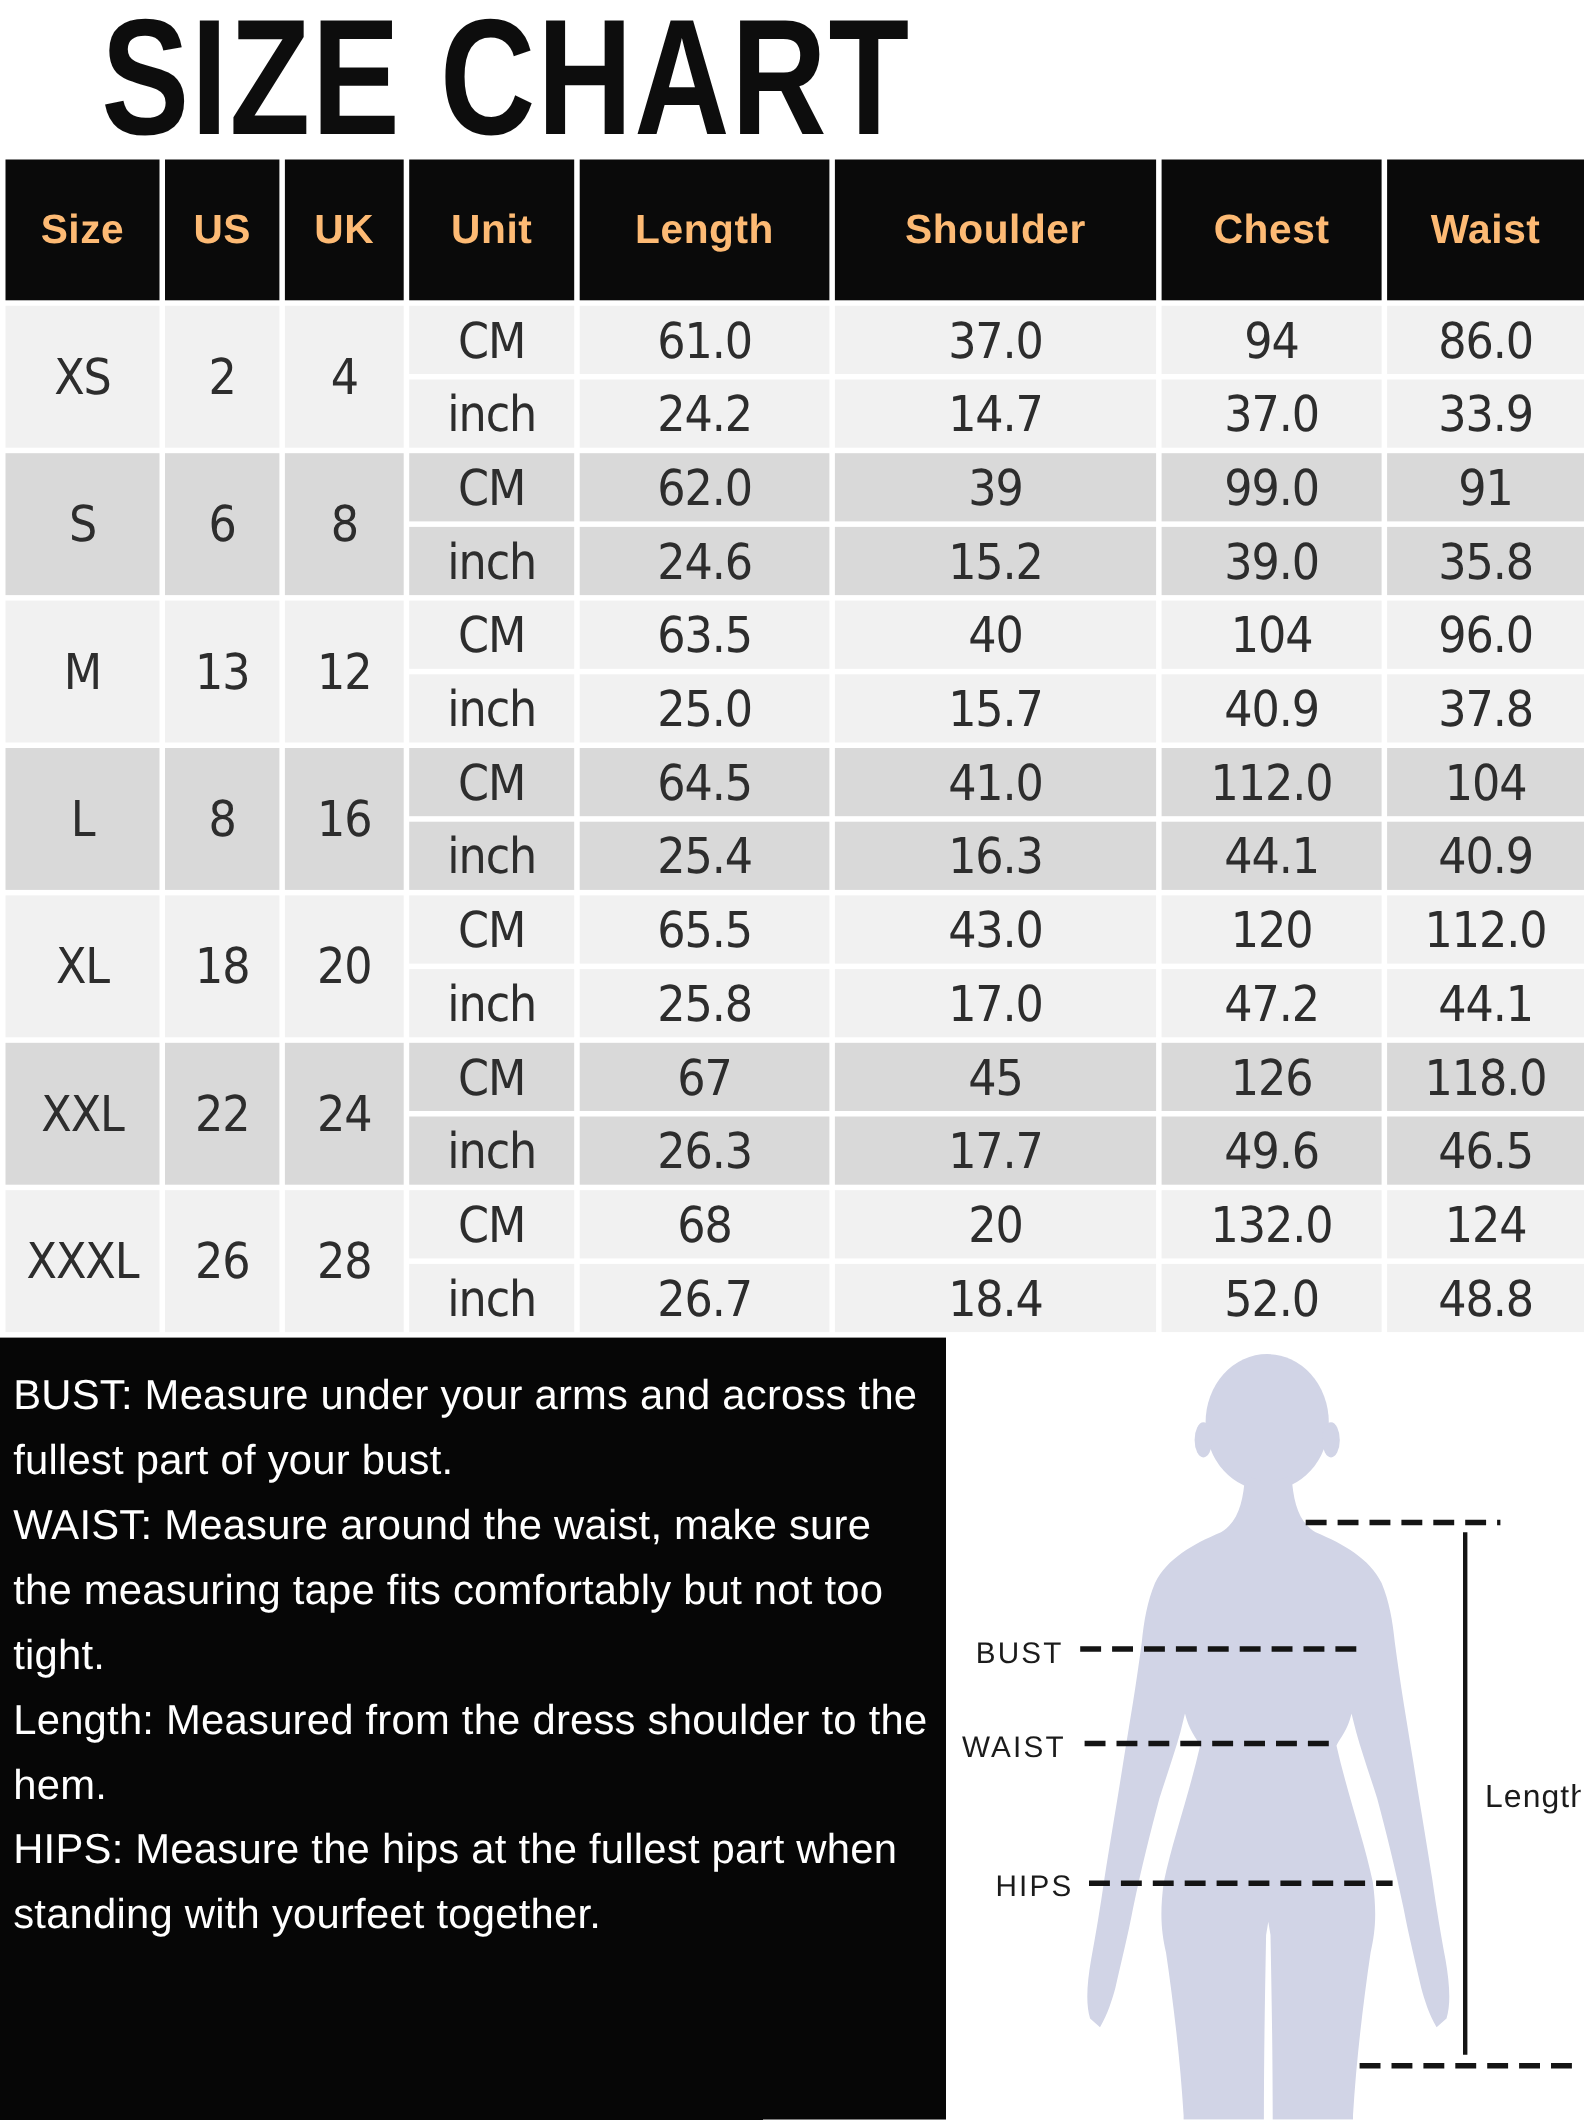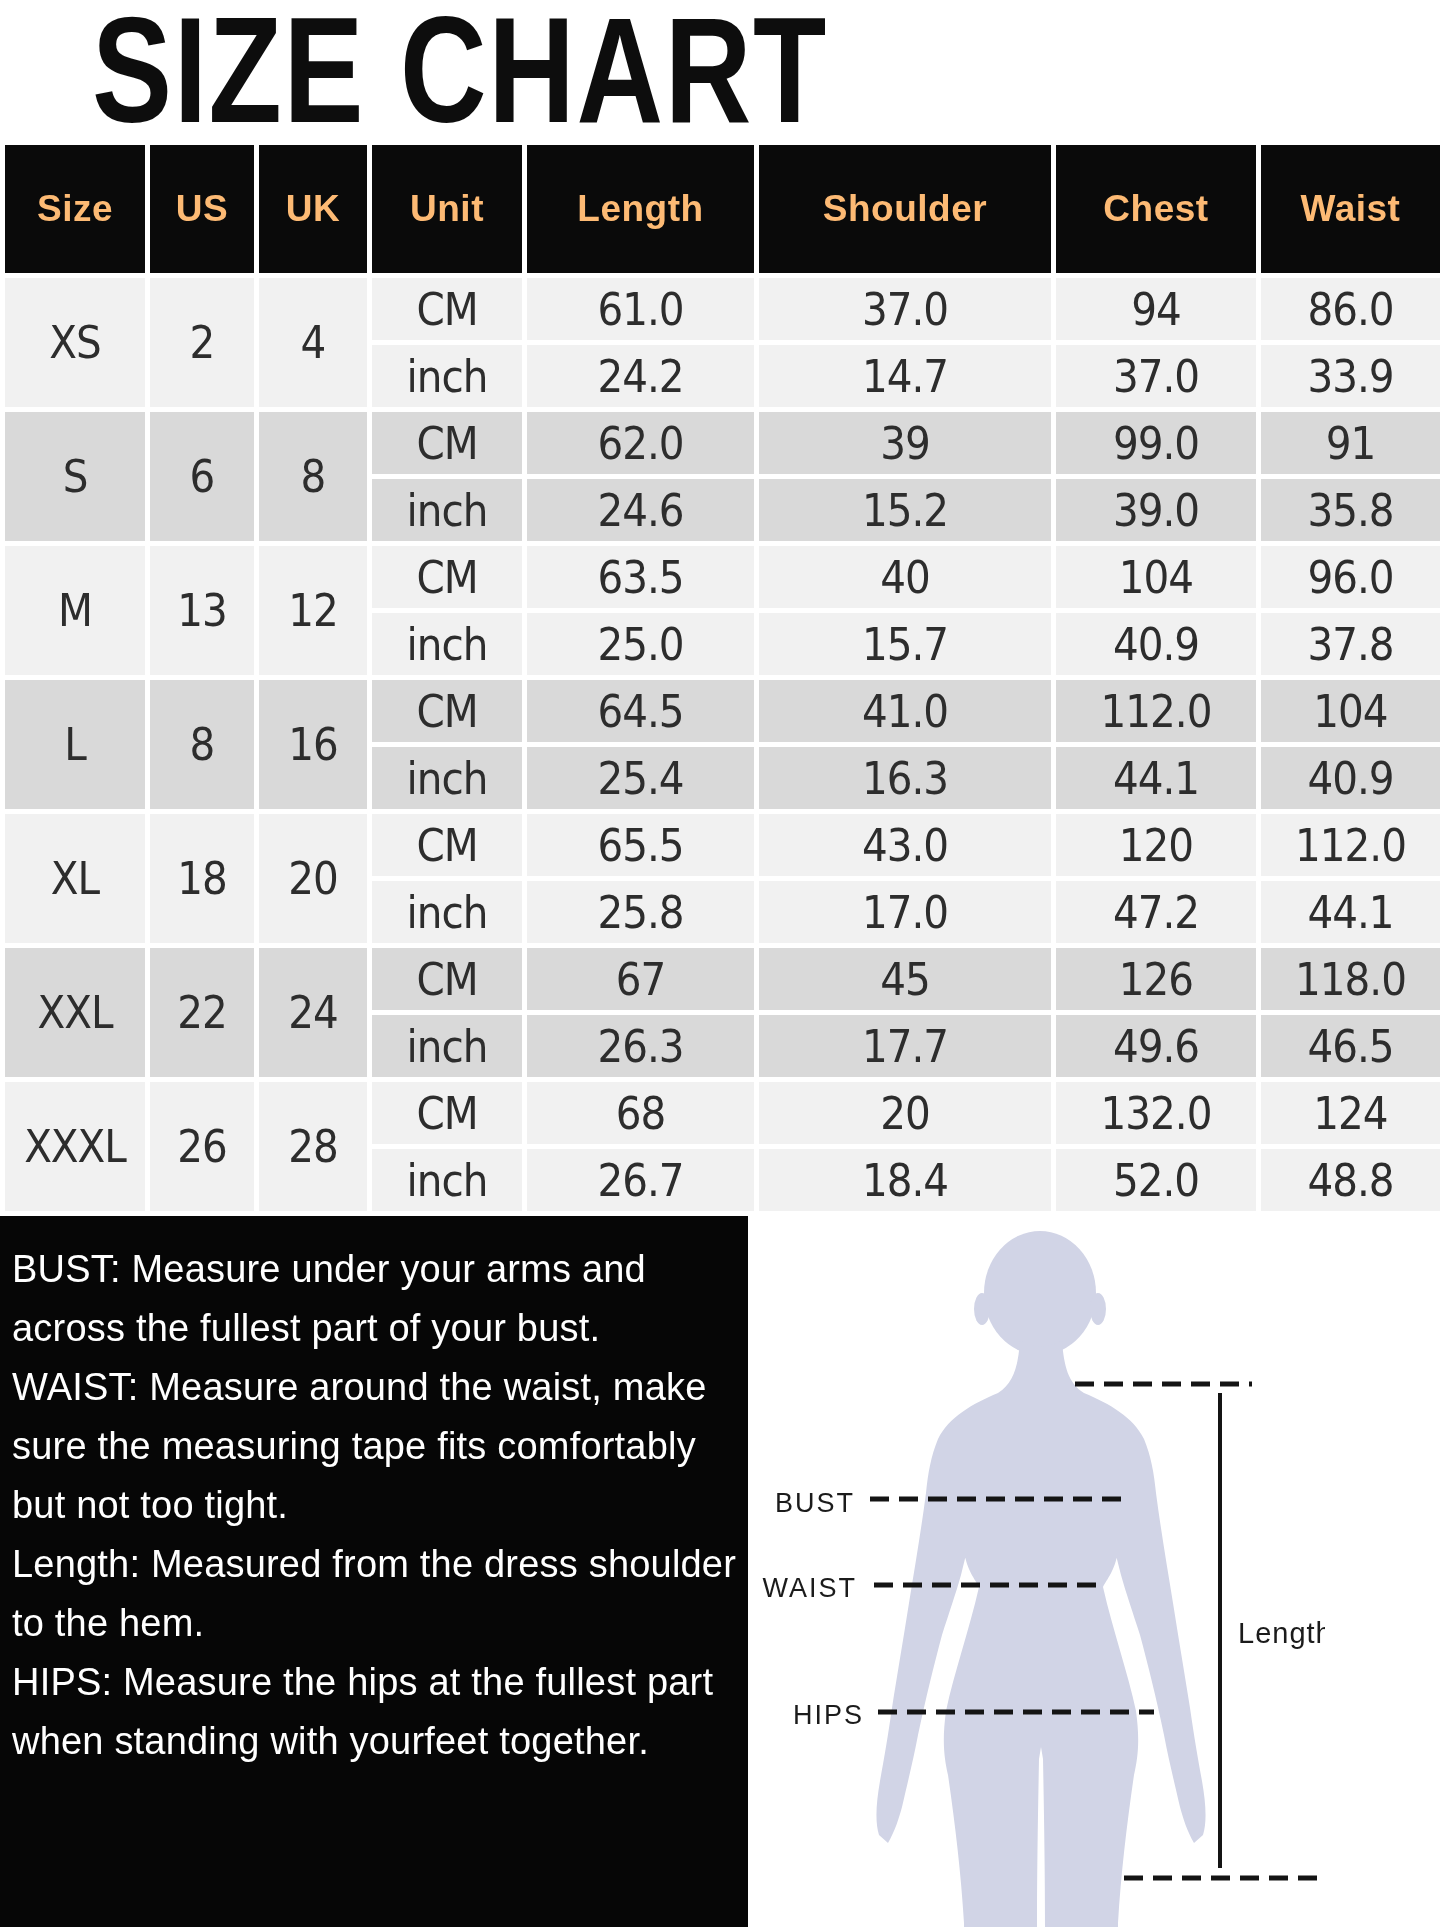--- a/index.html
+++ b/index.html
@@ -30,21 +30,21 @@
     height:62px; text-align:center; vertical-align:middle;
     font-size:45px; color:#2d2d2d;
     font-family:"DejaVu Sans", sans-serif;
     font-stretch:condensed; letter-spacing:-1px;
   }
   tr.light td { background:#f1f1f1; }
   tr.dark  td { background:#d9d9d9; }
   
   .bottom { display:flex; height:711px; }
   .notes {
-    width:748px; height:711px; background:#060606; color:#ffffff;
+    width:860px; height:711px; background:#060606; color:#ffffff;
     padding:24px 8px 0 12px;
     font-size:38px; line-height:59px; letter-spacing:0.2px;
   }
   .notes p { margin:0; }
   .figure { position:relative; width:577px; height:711px; background:#ffffff; }
   .figure svg { position:absolute; top:0; left:0; }
   .measure-label { font-size:27px; letter-spacing:2px; fill:#1b1b1b; font-family:"Liberation Sans",sans-serif; }
   .length-label  { font-size:29px; letter-spacing:1px; fill:#1b1b1b; font-family:"Liberation Sans",sans-serif; }
 </style>
 </head>

